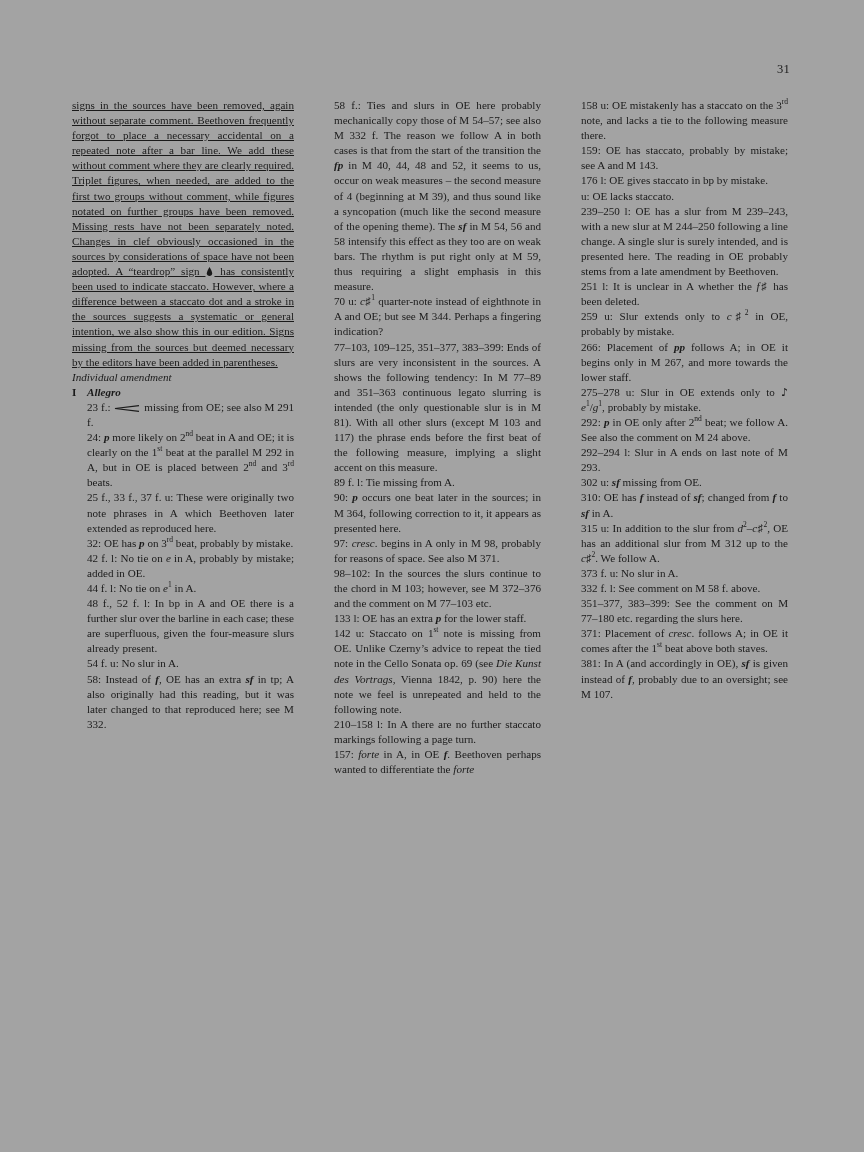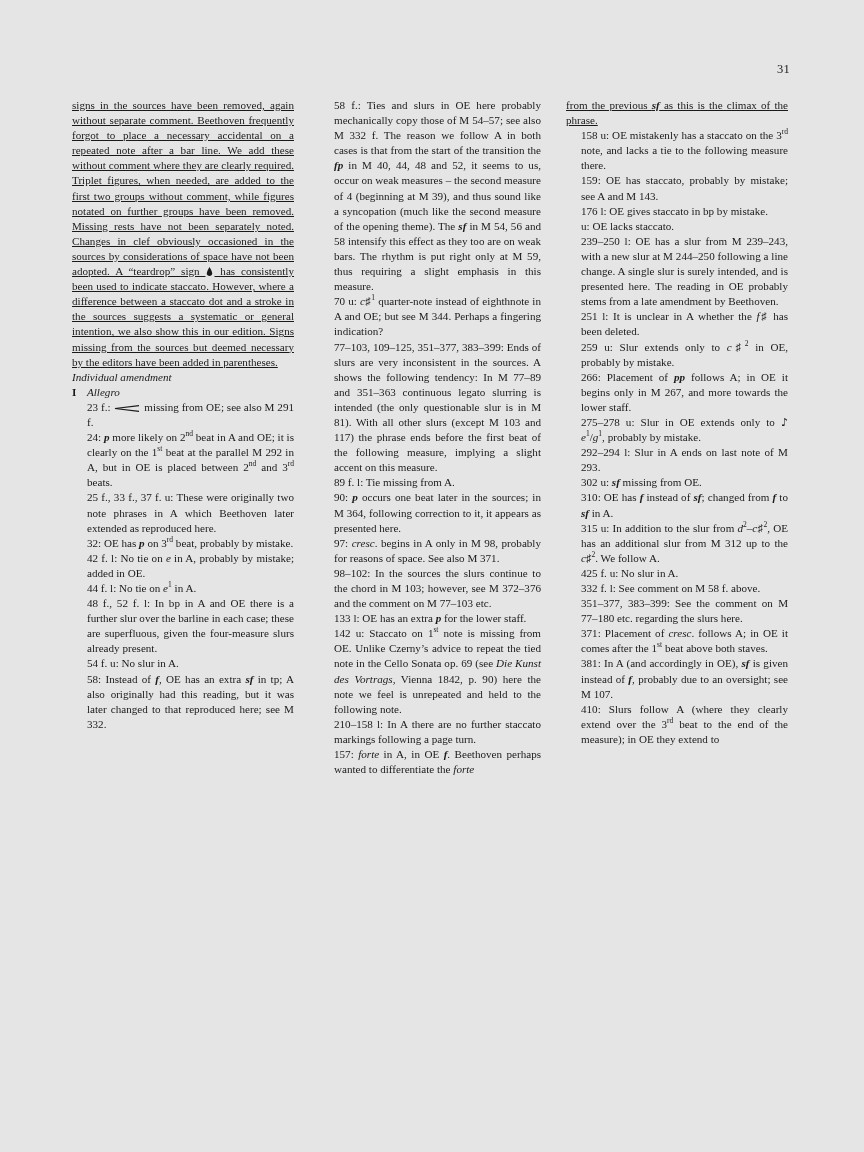--- a/index.html
+++ b/index.html
@@ -13,21 +13,21 @@
     font-family: "Liberation Serif", serif;
     color: #1a1a1a;
     position: relative;
     overflow: hidden;
   }
   .page {
     position: absolute;
     left: 0; top: 0;
     width: 864px;
     height: 1152px;
-    background: #e5e5e5;
+    background: #a3a3a3;
   }
   .page-number {
     position: absolute;
     right: 74px;
     top: 62px;
     font-size: 12.5px;
     font-family: "Liberation Serif", serif;
     letter-spacing: 0.3px;
   }
   .columns {
@@ -73,21 +73,21 @@
     margin-bottom: 1px;
     font-size: 11.1px;
   }
   .movement-head .mnum {
     font-weight: bold;
     font-style: normal;
     display: inline-block;
     width: 15px;
   }
   .movement-head .mname {
-    font-weight: normal;
+    font-weight: bold;
     font-style: italic;
   }
   i, .it { font-style: italic; }
   .mus {
     font-style: italic;
     font-weight: bold;
   }
   sup {
     font-size: 0.68em;
     vertical-align: super;
@@ -147,36 +147,35 @@
         <p class="entry">89 f. l: Tie missing from A.</p>
         <p class="entry">90: <span class="mus">p</span> occurs one beat later in the sources; in M 364, following correction to it, it appears as presented here.</p>
         <p class="entry">97: <i>cresc</i>. begins in A only in M 98, probably for reasons of space. See also M 371.</p>
         <p class="entry">98–102: In the sources the slurs continue to the chord in M 103; however, see M 372–376 and the comment on M 77–103 etc.</p>
         <p class="entry">133 l: OE has an extra <span class="mus">p</span> for the lower staff.</p>
         <p class="entry">142 u: Staccato on 1<sup>st</sup> note is missing from OE. Unlike Czerny’s advice to repeat the tied note in the Cello Sonata op. 69 (see <i>Die Kunst des Vortrags</i>, Vienna 1842, p. 90) here the note we feel is unrepeated and held to the following note.</p>
         <p class="entry">210–158 l: In A there are no further staccato markings following a page turn.</p>
         <p class="entry">157: <i>forte</i> in A, in OE <span class="mus">f</span>. Beethoven perhaps wanted to differentiate the <i>forte</i></p>
       </div>
     <div class="col">
-        <p class="plain">from the previous <span class="mus">sf</span> as this is the climax of the phrase.</p>
         <p class="entry">158 u: OE mistakenly has a staccato on the 3<sup>rd</sup> note, and lacks a tie to the following measure there.</p>
         <p class="entry">159: OE has staccato, probably by mistake; see A and M 143.</p>
         <p class="entry">176 l: OE gives staccato in bp by mistake.</p>
         <p class="entry">u: OE lacks staccato.</p>
         <p class="entry">239–250 l: OE has a slur from M 239–243, with a new slur at M 244–250 following a line change. A single slur is surely intended, and is presented here. The reading in OE probably stems from a late amendment by Beethoven.</p>
         <p class="entry">251 l: It is unclear in A whether the <i>f</i><span class="sharp">♯</span> has been deleted.</p>
         <p class="entry">259 u: Slur extends only to <i>c</i><span class="sharp">♯</span><sup>2</sup> in OE, probably by mistake.</p>
         <p class="entry">266: Placement of <span class="mus">pp</span> follows A; in OE it begins only in M 267, and more towards the lower staff.</p>
         <p class="entry">275–278 u: Slur in OE extends only to <span class="noteglyph">♪</span> <i>e</i><sup>1</sup>/<i>g</i><sup>1</sup>, probably by mistake.</p>
+        <p class="entry">292: <span class="mus">p</span> in OE only after 2<sup>nd</sup> beat; we follow A. See also the comment on M 24 above.</p>
         <p class="entry">292–294 l: Slur in A ends on last note of M 293.</p>
         <p class="entry">302 u: <span class="mus">sf</span> missing from OE.</p>
         <p class="entry">310: OE has <span class="mus">f</span> instead of <span class="mus">sf</span>; changed from <span class="mus">f</span> to <span class="mus">sf</span> in A.</p>
         <p class="entry">315 u: In addition to the slur from <i>d</i><sup>2</sup>–<i>c</i><span class="sharp">♯</span><sup>2</sup>, OE has an additional slur from M 312 up to the <i>c</i><span class="sharp">♯</span><sup>2</sup>. We follow A.</p>
-        <p class="entry">425 f. u: No slur in A.</p>
+        <p class="entry">373 f. u: No slur in A.</p>
         <p class="entry">332 f. l: See comment on M 58 f. above.</p>
         <p class="entry">351–377, 383–399: See the comment on M 77–180 etc. regarding the slurs here.</p>
         <p class="entry">371: Placement of <i>cresc</i>. follows A; in OE it comes after the 1<sup>st</sup> beat above both staves.</p>
         <p class="entry">381: In A (and accordingly in OE), <span class="mus">sf</span> is given instead of <span class="mus">f</span>, probably due to an oversight; see M 107.</p>
-        <p class="entry">410: Slurs follow A (where they clearly extend over the 3<sup>rd</sup> beat to the end of the measure); in OE they extend to</p>
       </div>
   </div>
 
 </div>
 
 </body></html>

